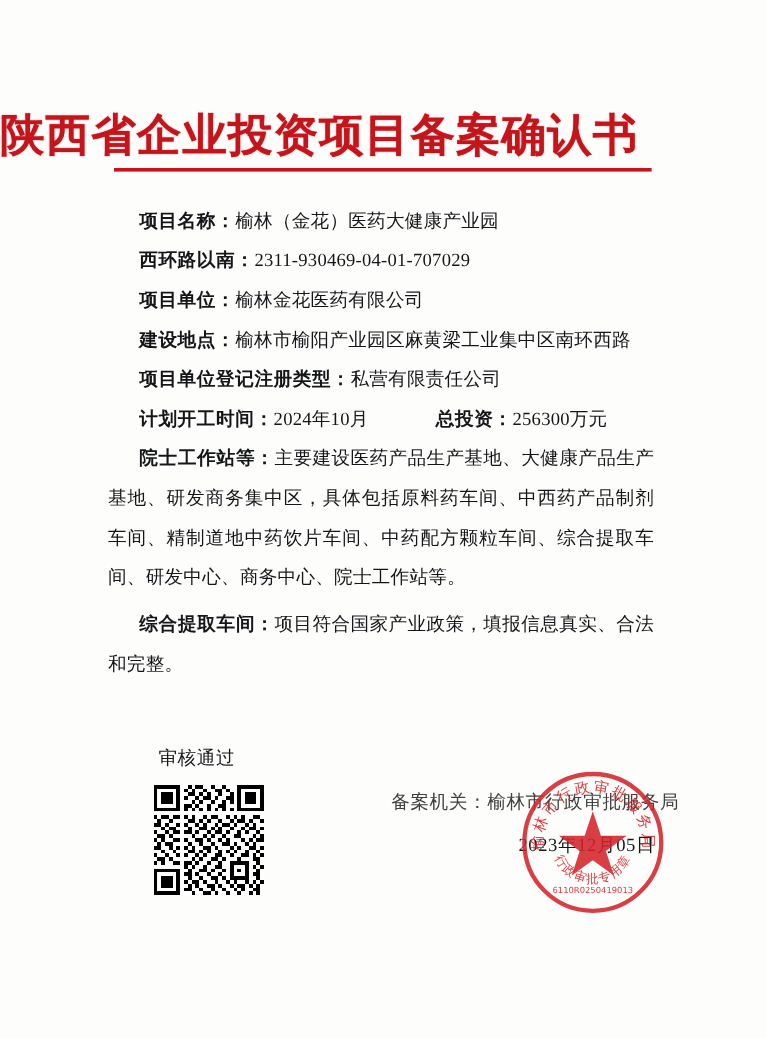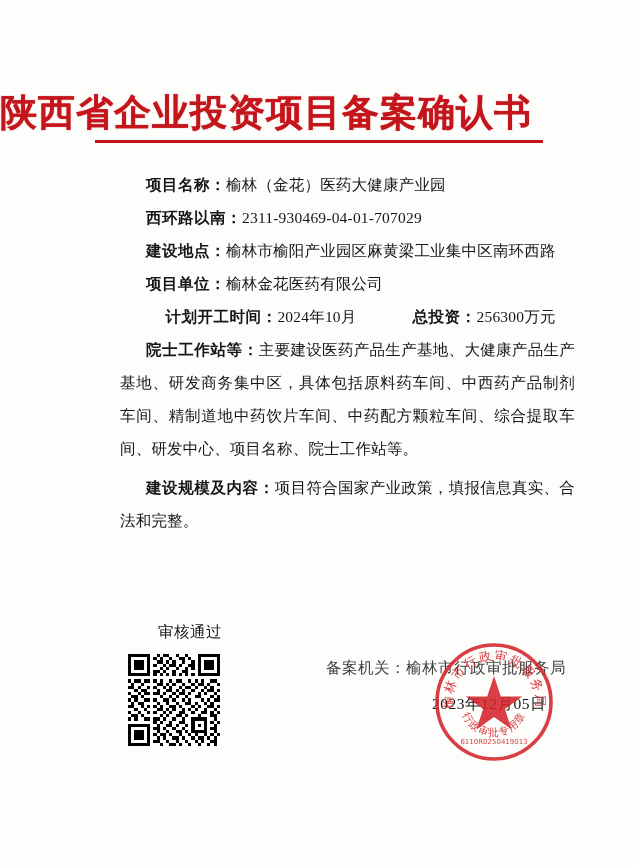--- a/index.html
+++ b/index.html
@@ -39,21 +39,21 @@
   .title-rule {
     position: absolute;
     left: 95px;
     top: 140px;
     width: 448px;
     height: 3px;
     background: #c3151b;
   }
   .body-area {
     position: absolute;
-    left: 120px;
+    left: 90px;
     top: 168px;
     width: 455px;
     color: #15161a;
     font-size: 15.5px;
     line-height: 33px;
   }
   .row {
     margin-bottom: 0px;
     white-space: nowrap;
   }
@@ -71,31 +71,29 @@
   .para {
     white-space: normal;
     text-align: justify;
     line-height: 33px;
   }
   .para .lbl { letter-spacing: 0.5px; }
   .gap-sm { height: 6px; }
   .two-col {
     display: block;
     white-space: nowrap;
-    text-align: center;
   }
   .two-col .seg2 { margin-left: 56px; }
   .approval {
     position: absolute;
     left: 132px;
     top: 622px;
     font-size: 15.5px;
     color: #15161a;
     letter-spacing: 0.5px;
-    margin-left: 26px;
   }
   .qr {
     position: absolute;
     left: 128px;
     top: 654px;
     width: 92px;
     height: 92px;
     background: #ffffff;
   }
   .qr svg { display: block; }
@@ -141,41 +139,44 @@
 
     <div class="row indent">
       <span class="lbl">项目名称：</span><span class="val">榆林（金花）医药大健康产业园</span>
     </div>
 
     <div class="row indent">
       <span class="lbl">西环路以南：</span><span class="val">2311-930469-04-01-707029</span>
     </div>
 
     <div class="row indent">
+      <span class="lbl">项目单位：</span><span class="val">榆林金花医药有限公司</span>
+    </div>
+
+    <div class="row indent">
       <span class="lbl">建设地点：</span><span class="val">榆林市榆阳产业园区麻黄梁工业集中区南环西路</span>
     </div>
 
     <div class="row indent">
-      <span class="lbl">项目单位：</span><span class="val">榆林金花医药有限公司</span>
-    </div>
-
+      <span class="lbl">项目单位登记注册类型：</span><span class="val">私营有限责任公司</span>
+    </div>
 
 
     <div class="row indent two-col">
       <span class="seg1"><span class="lbl">计划开工时间：</span><span class="val">2024年10月</span></span><span class="seg2"><span class="lbl">总投资：</span><span class="val">256300万元</span></span>
     </div>
 
     <div class="para indent">
-      <span class="lbl">院士工作站等：</span><span class="val">主要建设医药产品生产基地、大健康产品生产基地、研发商务集中区，具体包括原料药车间、中西药产品制剂车间、精制道地中药饮片车间、中药配方颗粒车间、综合提取车间、研发中心、项目名称、院士工作站等。</span>
+      <span class="lbl">院士工作站等：</span><span class="val">主要建设医药产品生产基地、大健康产品生产基地、研发商务集中区，具体包括原料药车间、中西药产品制剂车间、精制道地中药饮片车间、中药配方颗粒车间、综合提取车间、研发中心、商务中心、院士工作站等。</span>
     </div>
 
     <div class="gap-sm"></div>
 
     <div class="para indent">
-      <span class="lbl">建设规模及内容：</span><span class="val">项目符合国家产业政策，填报信息真实、合法和完整。</span>
+      <span class="lbl">综合提取车间：</span><span class="val">项目符合国家产业政策，填报信息真实、合法和完整。</span>
     </div>
 
   </div>
 
   <div class="approval">审核通过</div>
 
   <div class="qr">
     <svg width="92" height="92" viewBox="0 0 29 29" shape-rendering="crispEdges" aria-hidden="true">
       <rect width="29" height="29" fill="#ffffff"></rect>
       <g fill="#000000">

